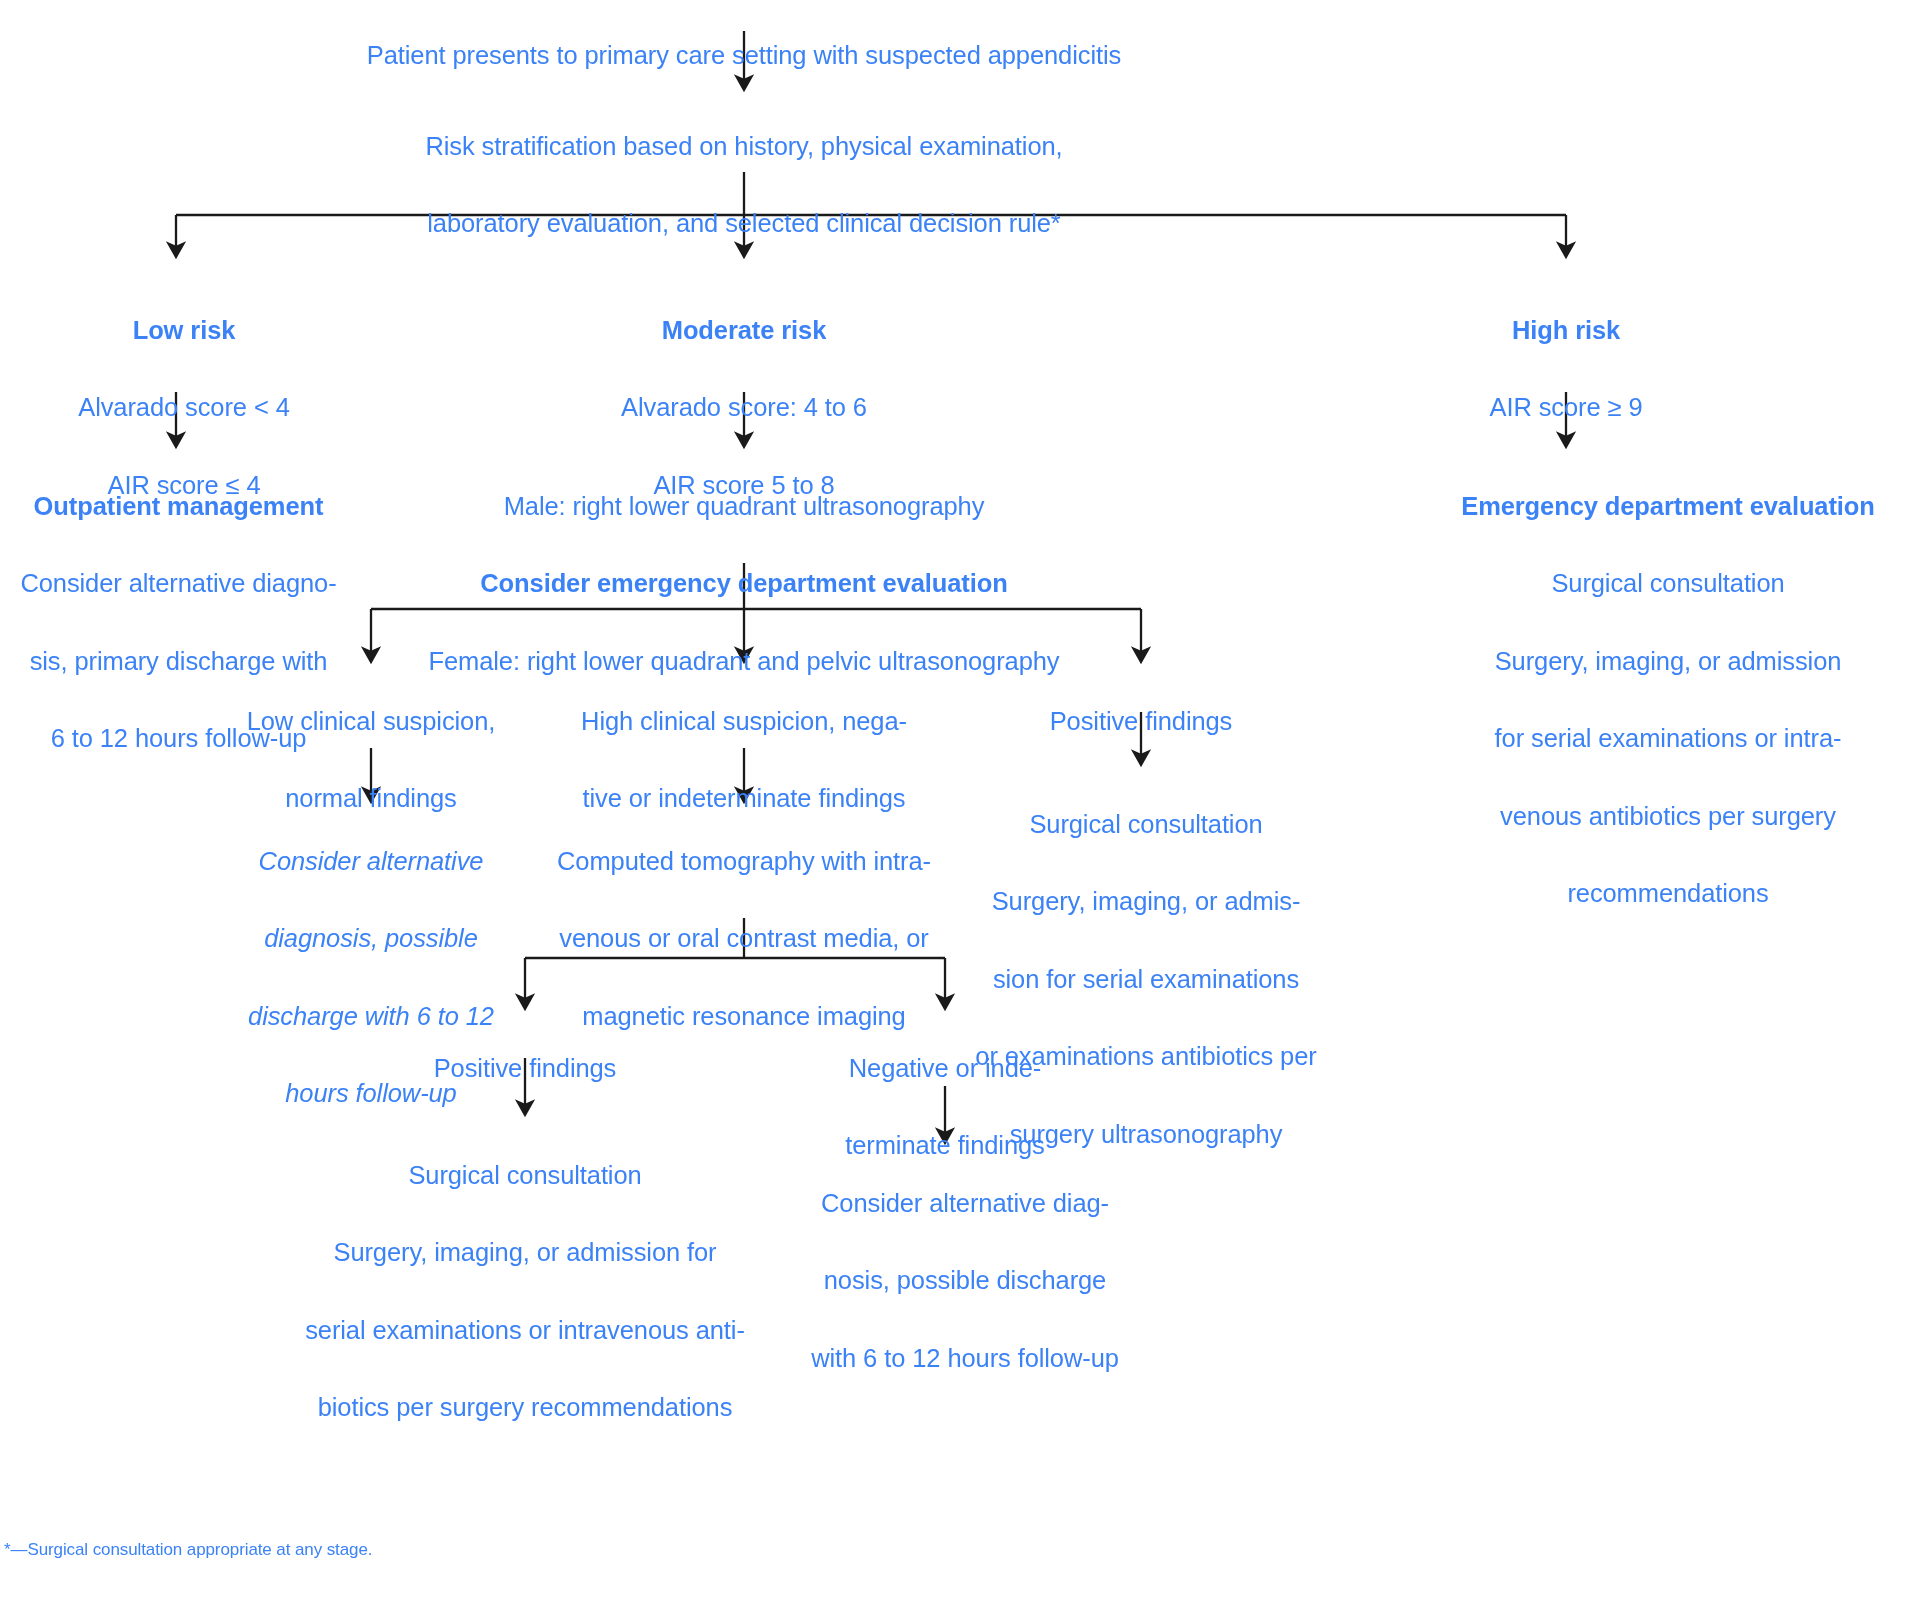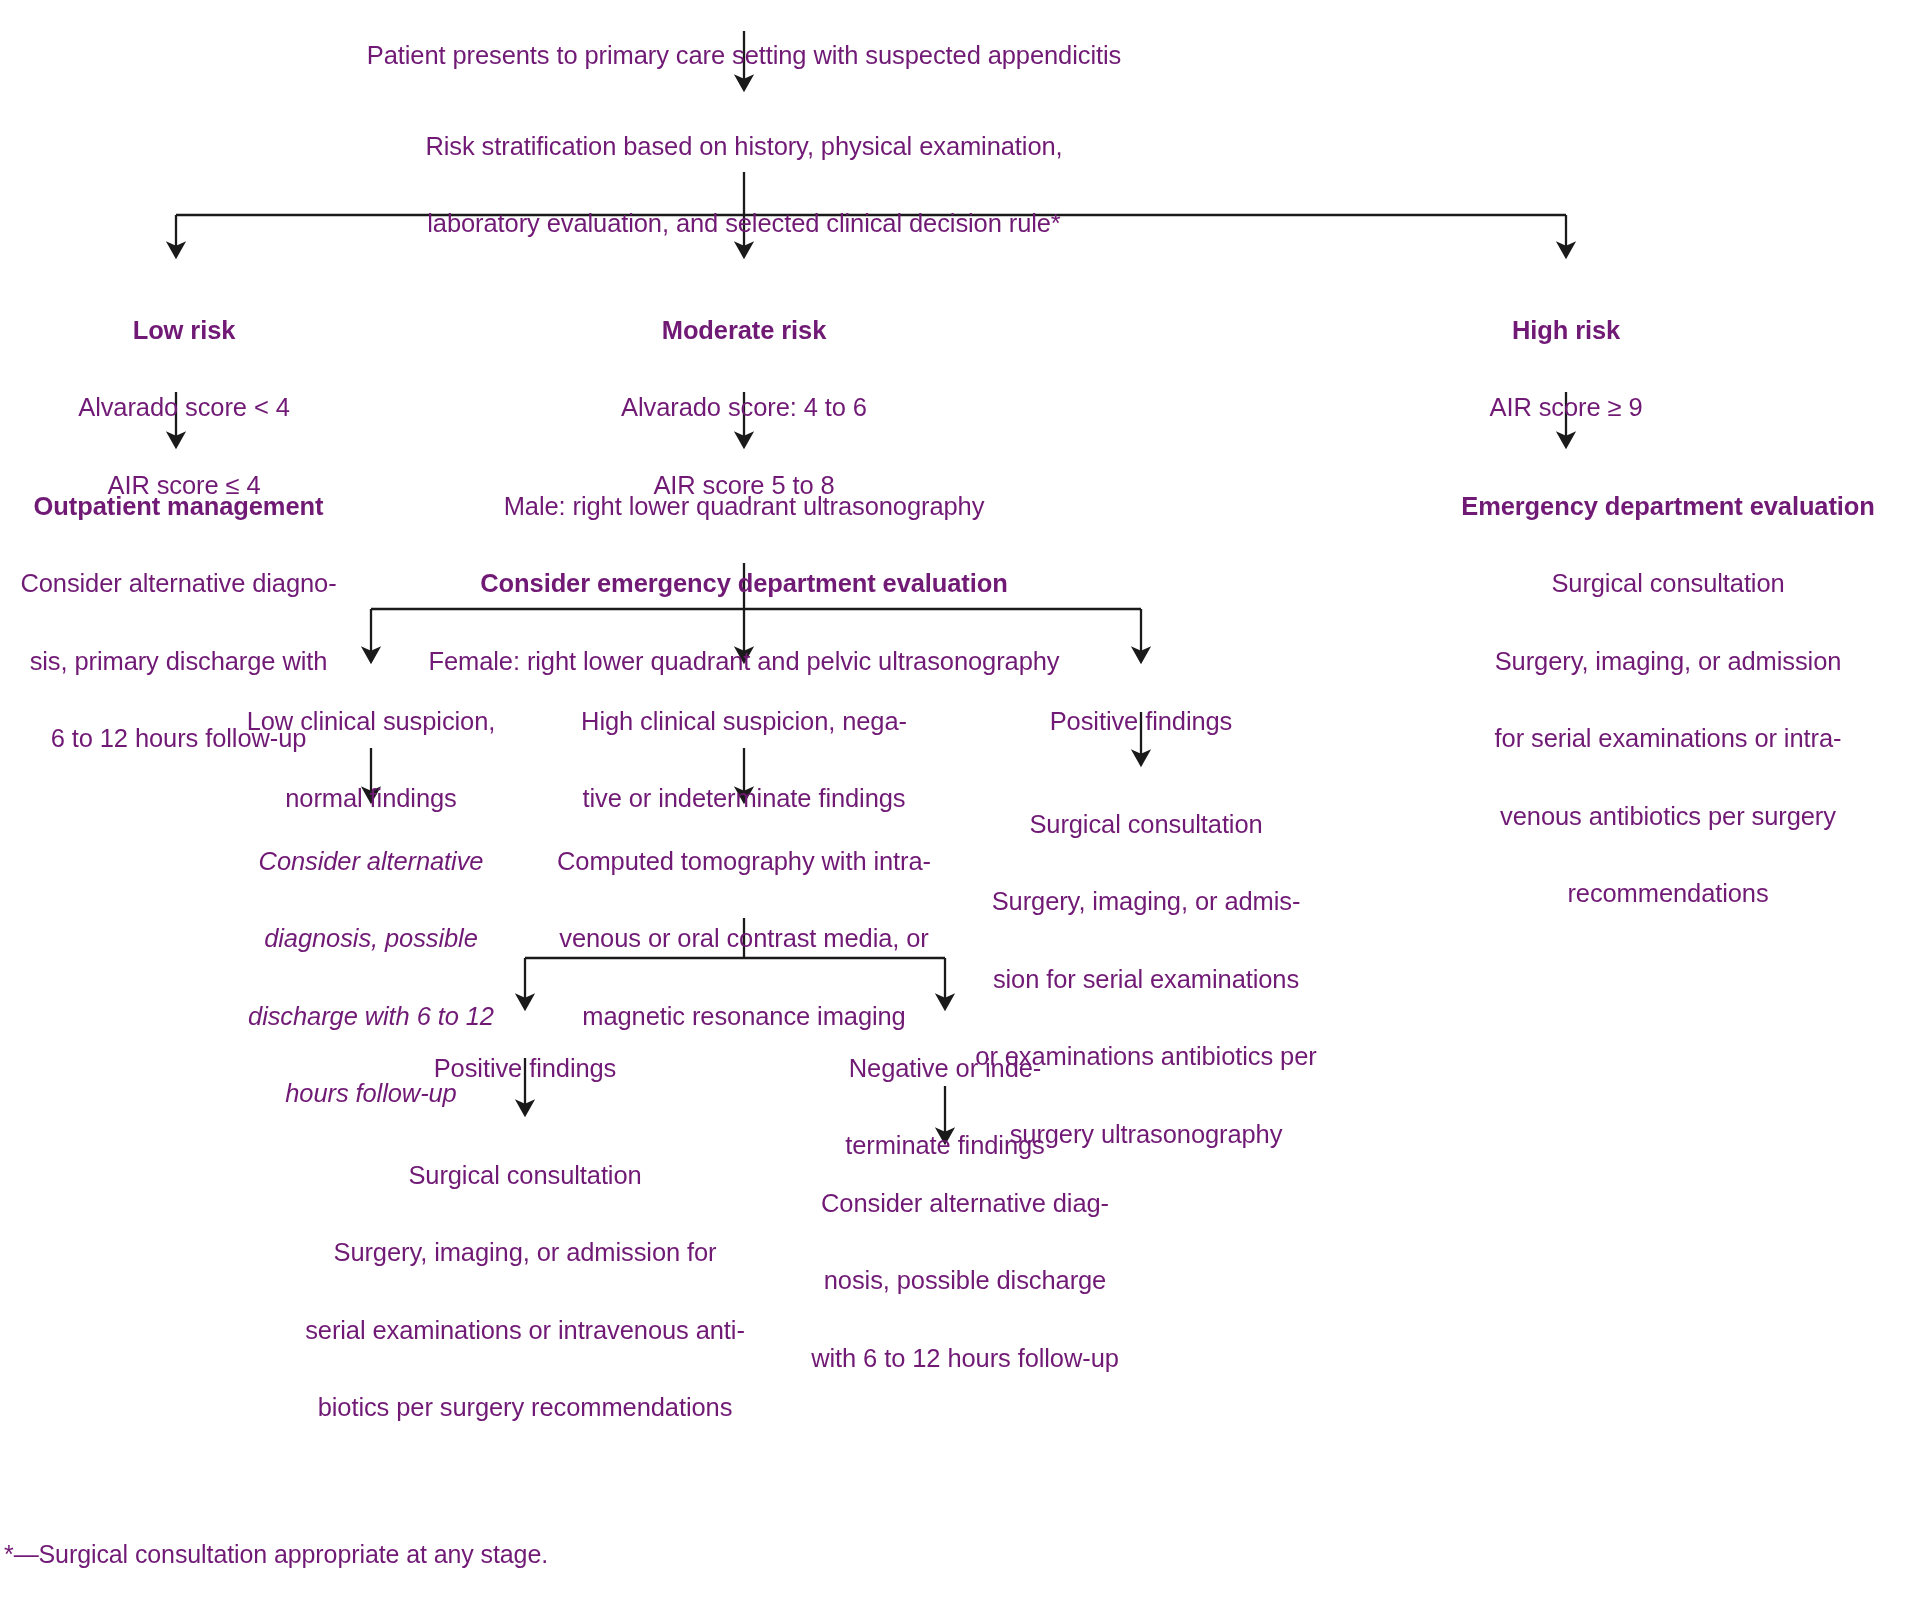--- a/index.html
+++ b/index.html
@@ -6,21 +6,21 @@
     margin: 0;
     padding: 0;
     background: #ffffff;
   }
   #chart {
     position: relative;
     width: 1920px;
     height: 1602px;
     background: #ffffff;
     font-family: "Liberation Sans", sans-serif;
-    color: #701a75;
+    color: #3b82f6;
     overflow: hidden;
   }
   svg.connectors {
     position: absolute;
     left: 0;
     top: 0;
     width: 1920px;
     height: 1602px;
     pointer-events: none;
   }
@@ -33,21 +33,21 @@
     white-space: pre-line;
   }
   .ln {
     display: block;
   }
   .ln.b {
     font-weight: bold;
   }
   .footnote {
     position: absolute;
-    font-size: 25px;
+    font-size: 17px;
     left: 4px;
     top: 1540px;
     text-align: left;
     letter-spacing: -0.1px;
   }
 </style>
 </head>
 <body>
 
 <div id="chart">

